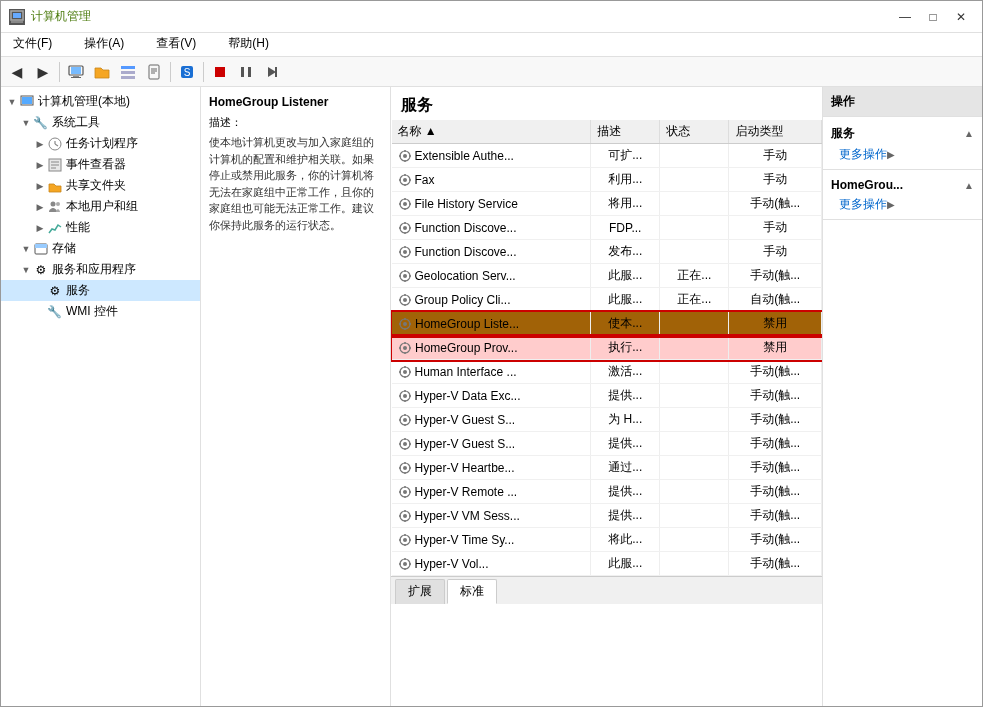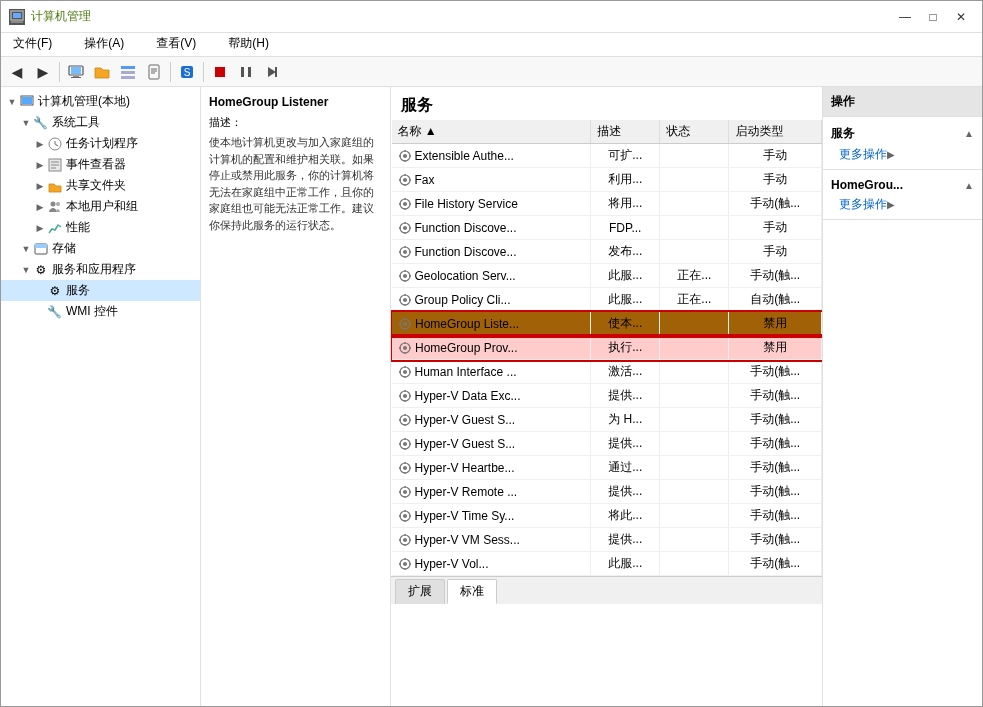--- a/index.html
+++ b/index.html
@@ -750,38 +750,38 @@
                 </tr>
                 <tr>
                   <td>
                     <div class="row-inner"><svg class="gear-icon" viewBox="0 0 14 14" xmlns="http://www.w3.org/2000/svg">
                         <circle cx="7" cy="7" r="5" fill="none" stroke="#777" stroke-width="1.2"></circle>
                         <circle cx="7" cy="7" r="2" fill="#777"></circle>
                         <line x1="7" y1="1" x2="7" y2="3" stroke="#777" stroke-width="1.5"></line>
                         <line x1="7" y1="11" x2="7" y2="13" stroke="#777" stroke-width="1.5"></line>
                         <line x1="1" y1="7" x2="3" y2="7" stroke="#777" stroke-width="1.5"></line>
                         <line x1="11" y1="7" x2="13" y2="7" stroke="#777" stroke-width="1.5"></line>
+                      </svg>Hyper-V VM Sess...</div>
+                  </td>
+                  <td>提供...</td>
+                  <td></td>
+                  <td>手动(触...</td>
+                </tr>
+                <tr>
+                  <td>
+                    <div class="row-inner"><svg class="gear-icon" viewBox="0 0 14 14" xmlns="http://www.w3.org/2000/svg">
+                        <circle cx="7" cy="7" r="5" fill="none" stroke="#777" stroke-width="1.2"></circle>
+                        <circle cx="7" cy="7" r="2" fill="#777"></circle>
+                        <line x1="7" y1="1" x2="7" y2="3" stroke="#777" stroke-width="1.5"></line>
+                        <line x1="7" y1="11" x2="7" y2="13" stroke="#777" stroke-width="1.5"></line>
+                        <line x1="1" y1="7" x2="3" y2="7" stroke="#777" stroke-width="1.5"></line>
+                        <line x1="11" y1="7" x2="13" y2="7" stroke="#777" stroke-width="1.5"></line>
                       </svg>Hyper-V Time Sy...</div>
                   </td>
                   <td>将此...</td>
-                  <td></td>
-                  <td>手动(触...</td>
-                </tr>
-                <tr>
-                  <td>
-                    <div class="row-inner"><svg class="gear-icon" viewBox="0 0 14 14" xmlns="http://www.w3.org/2000/svg">
-                        <circle cx="7" cy="7" r="5" fill="none" stroke="#777" stroke-width="1.2"></circle>
-                        <circle cx="7" cy="7" r="2" fill="#777"></circle>
-                        <line x1="7" y1="1" x2="7" y2="3" stroke="#777" stroke-width="1.5"></line>
-                        <line x1="7" y1="11" x2="7" y2="13" stroke="#777" stroke-width="1.5"></line>
-                        <line x1="1" y1="7" x2="3" y2="7" stroke="#777" stroke-width="1.5"></line>
-                        <line x1="11" y1="7" x2="13" y2="7" stroke="#777" stroke-width="1.5"></line>
-                      </svg>Hyper-V VM Sess...</div>
-                  </td>
-                  <td>提供...</td>
                   <td></td>
                   <td>手动(触...</td>
                 </tr>
                 <tr>
                   <td>
                     <div class="row-inner"><svg class="gear-icon" viewBox="0 0 14 14" xmlns="http://www.w3.org/2000/svg">
                         <circle cx="7" cy="7" r="5" fill="none" stroke="#777" stroke-width="1.2"></circle>
                         <circle cx="7" cy="7" r="2" fill="#777"></circle>
                         <line x1="7" y1="1" x2="7" y2="3" stroke="#777" stroke-width="1.5"></line>
                         <line x1="7" y1="11" x2="7" y2="13" stroke="#777" stroke-width="1.5"></line>

